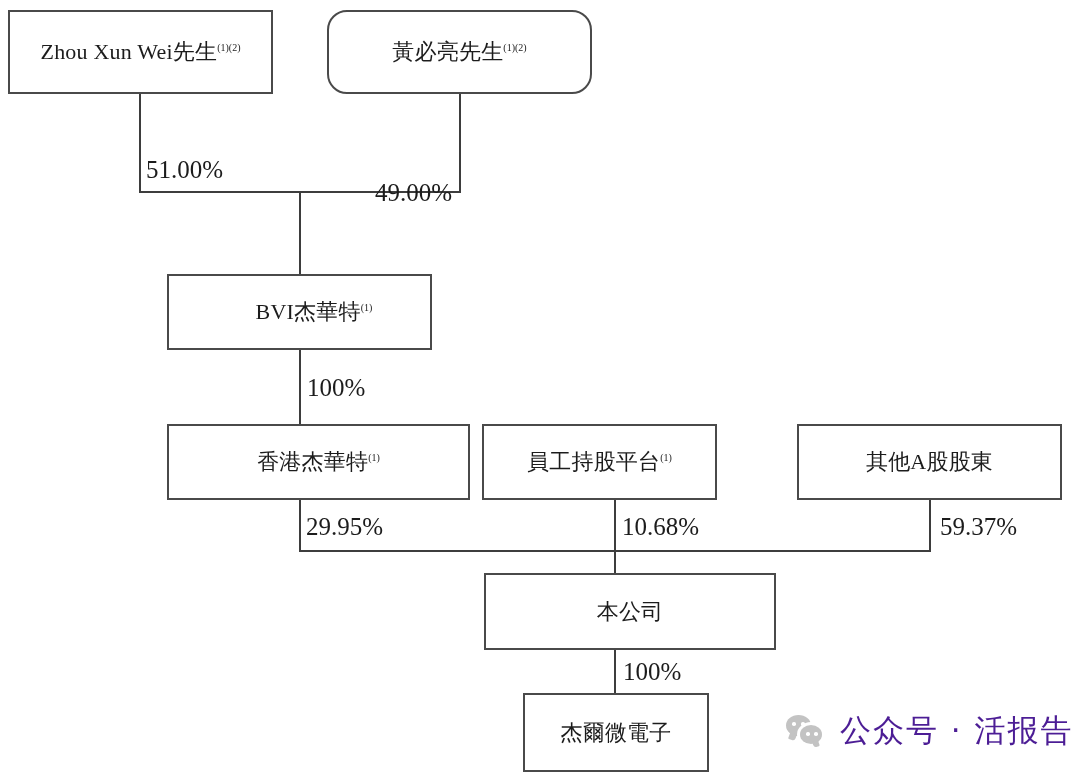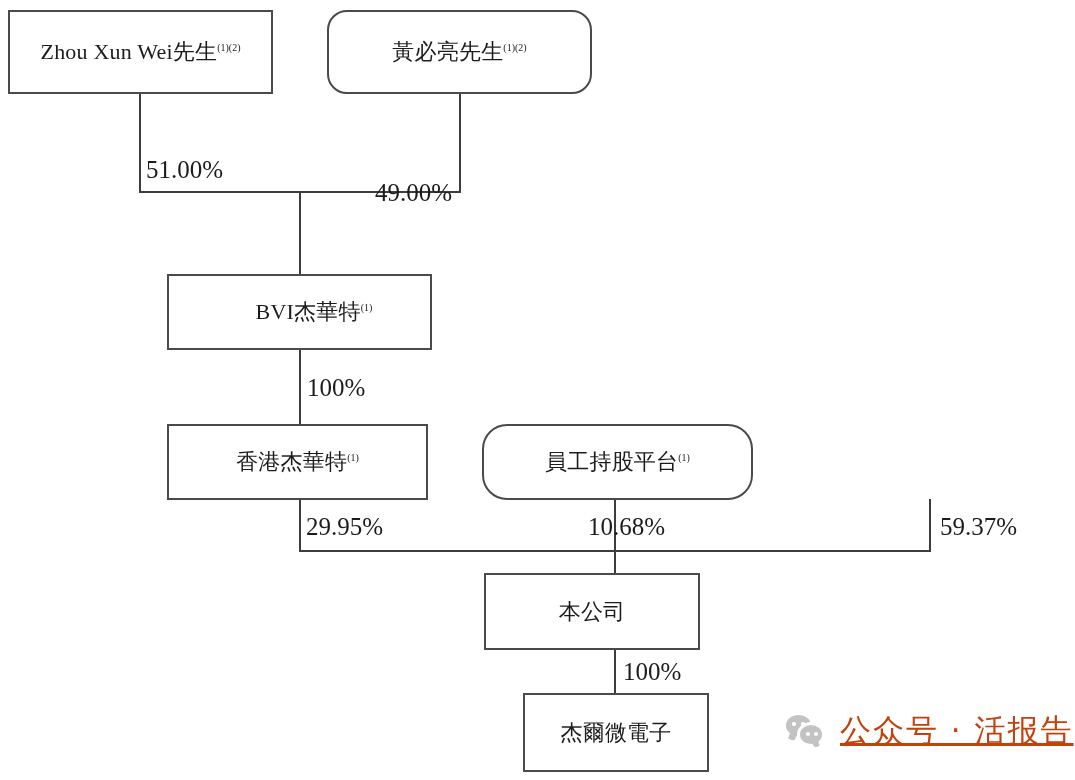--- a/index.html
+++ b/index.html
@@ -65,24 +65,23 @@
     position: absolute;
     display: flex;
     align-items: center;
     gap: 14px;
     z-index: 5;
     opacity: 1;
   }
   #watermark .wm-text {
     font-family: "DejaVu Sans", "Liberation Sans", sans-serif;
     font-size: 31px;
-    color: #c2410c;
+    color: #4c1d95;
     letter-spacing: 2px;
     white-space: nowrap;
-    text-decoration: underline;
   }
   #watermark .wm-icon {
     width: 40px;
     height: 34px;
     position: relative;
     flex: 0 0 auto;
   }
   #watermark .wm-icon .bub-a {
     position: absolute;
     left: 0; top: 1px;
@@ -154,46 +153,49 @@
   </div>
 
   <div class="node-box" style="left:327px; top:10px; width:265px; height:84px;border-radius:20px;">
     <span class="node-label"><span>黃必亮先生</span><span class="sup">(1)(2)</span></span>
   </div>
 
   <div class="node-box" style="left:167px; top:274px; width:265px; height:76px;padding-left:29px;">
     <span class="node-label"><span>BVI杰華特</span><span class="sup">(1)</span></span>
   </div>
 
-  <div class="node-box" style="left:167px; top:424px; width:261px; height:76px;">
+  <div class="node-box" style="left:167px; top:424px; width:303px; height:76px;">
     <span class="node-label"><span>香港杰華特</span><span class="sup">(1)</span></span>
   </div>
 
-  <div class="node-box" style="left:482px; top:424px; width:271px; height:76px;border-radius:25px;">
+  <div class="node-box" style="left:482px; top:424px; width:235px; height:76px;">
     <span class="node-label"><span>員工持股平台</span><span class="sup">(1)</span></span>
   </div>
 
-
-  <div class="node-box" style="left:484px; top:573px; width:216px; height:77px;">
+  <div class="node-box" style="left:797px; top:424px; width:265px; height:76px;">
+    <span class="node-label"><span>其他A股股東</span><span class="sup"></span></span>
+  </div>
+
+  <div class="node-box" style="left:484px; top:573px; width:292px; height:77px;">
     <span class="node-label"><span>本公司</span><span class="sup"></span></span>
   </div>
 
   <div class="node-box" style="left:523px; top:693px; width:186px; height:79px;">
     <span class="node-label"><span>杰爾微電子</span><span class="sup"></span></span>
   </div>
 
   <div class="pct-label" style="left:146px; top:157px;">51.00%</div>
 
   <div class="pct-label" style="left:375px; top:157px;margin-top:23px;">49.00%</div>
 
   <div class="pct-label" style="left:307px; top:375px;">100%</div>
 
   <div class="pct-label" style="left:306px; top:514px;">29.95%</div>
 
-  <div class="pct-label" style="left:588px; top:514px;">10.68%</div>
+  <div class="pct-label" style="left:622px; top:514px;">10.68%</div>
 
   <div class="pct-label" style="left:940px; top:514px;">59.37%</div>
 
   <div class="pct-label" style="left:623px; top:659px;">100%</div>
 
   <div id="watermark" style="left:786px; top:710px;">
     <span class="wm-icon">
       <span class="bub-a"></span>
       <span class="dot" style="left:6px; top:8px;"></span>
       <span class="dot" style="left:15px; top:8px;"></span>

